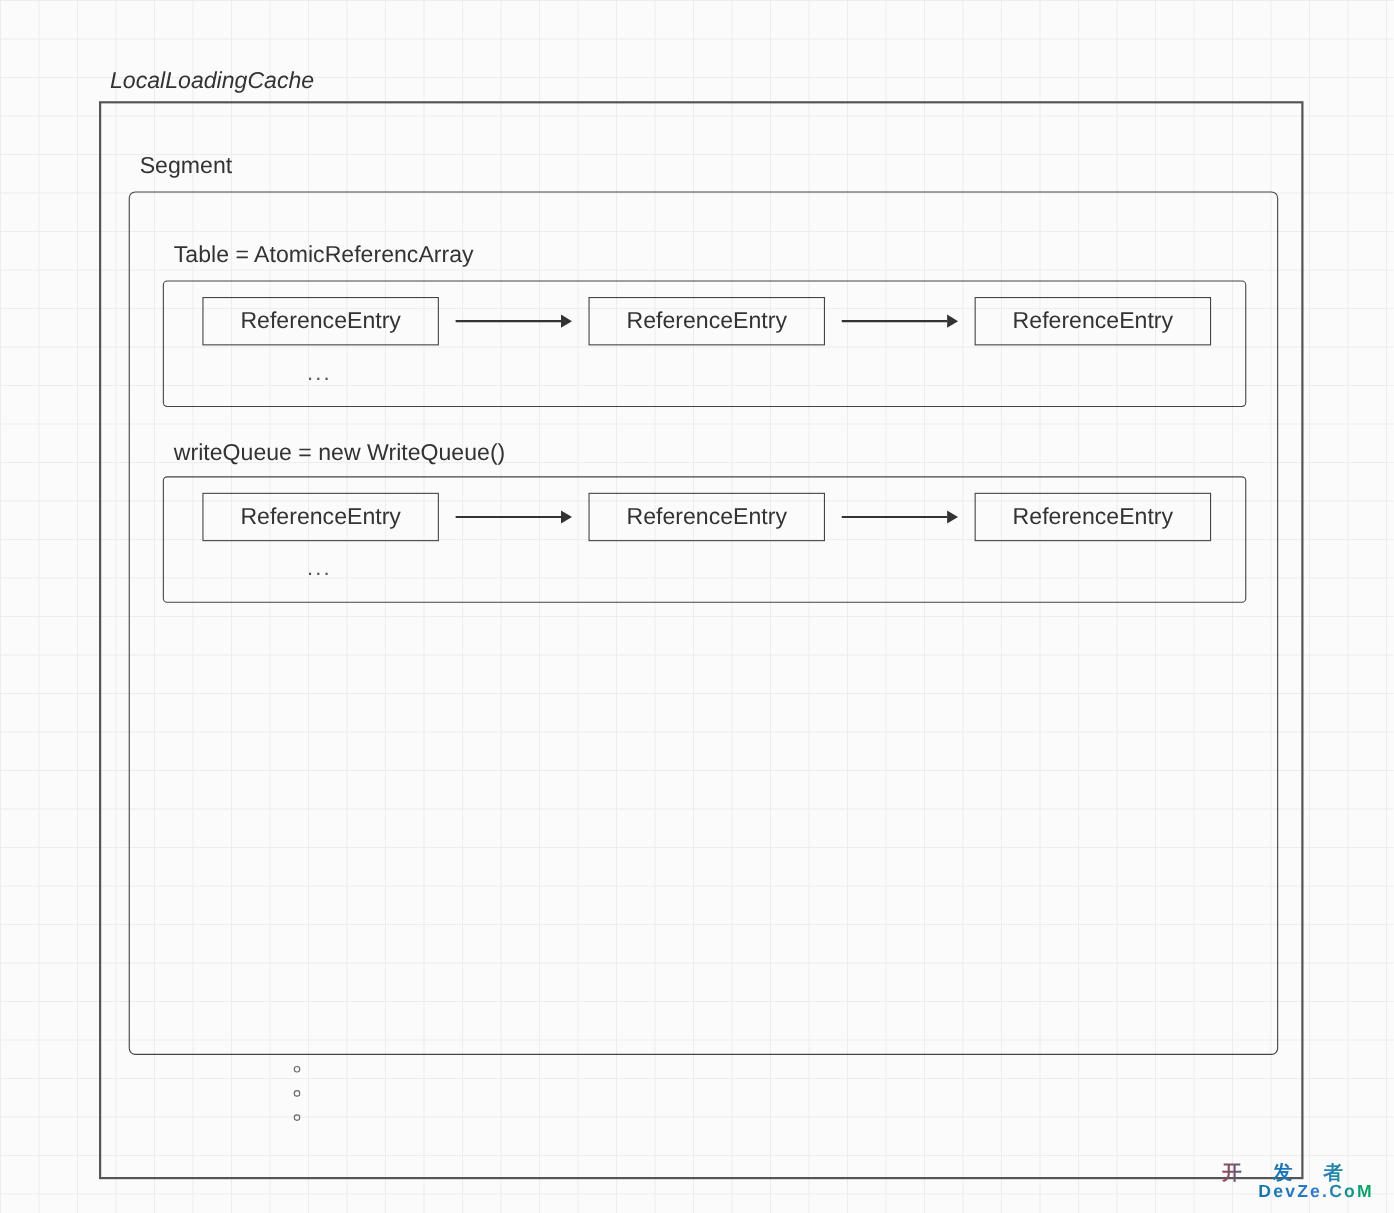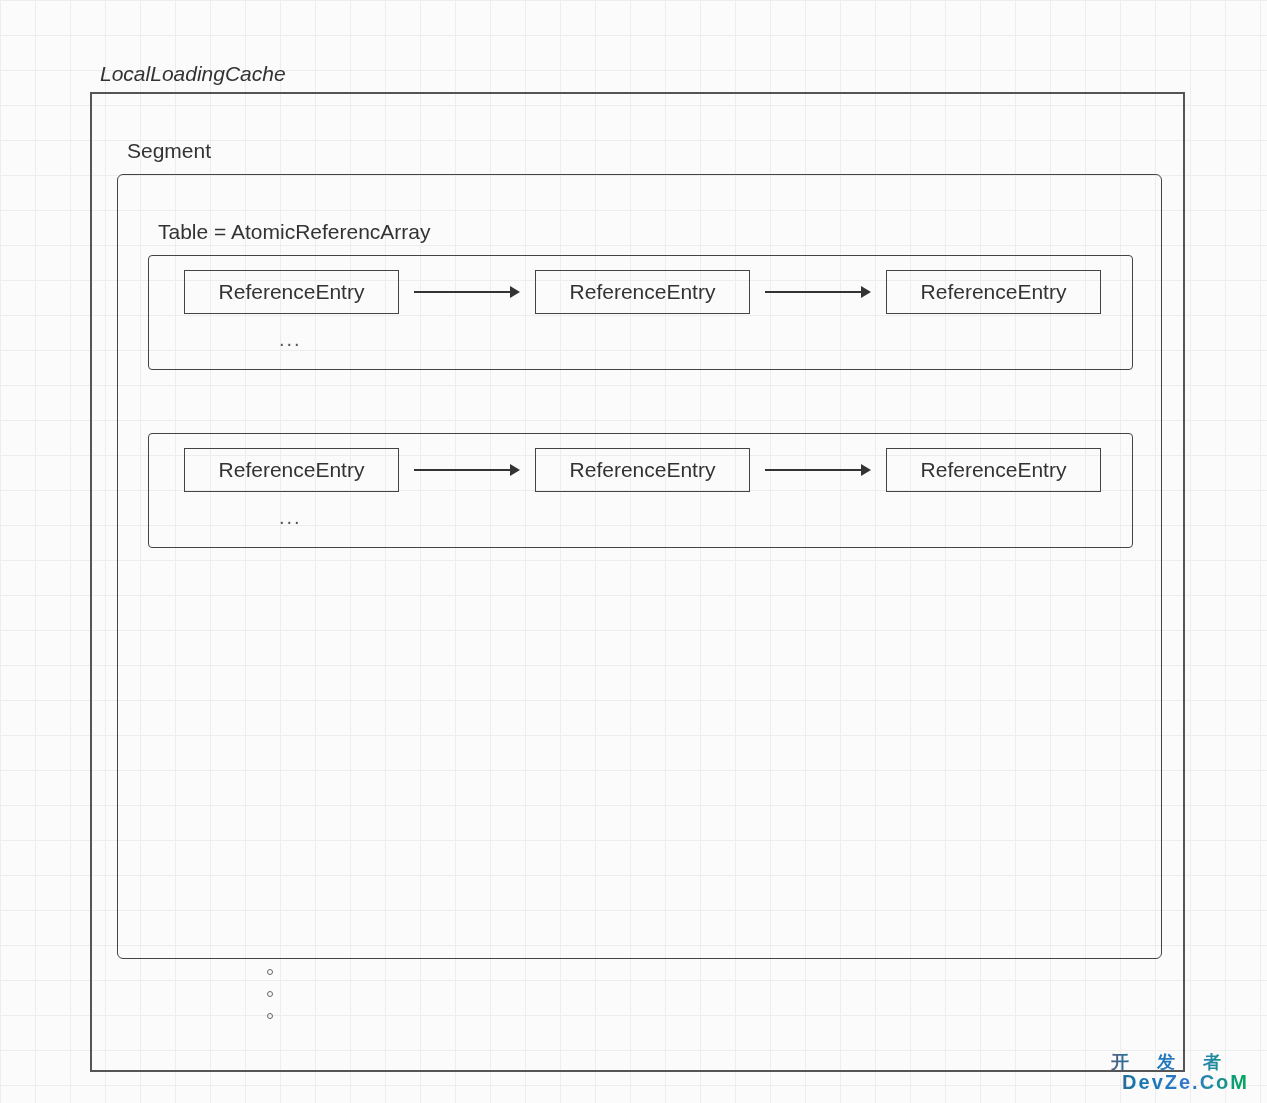--- a/index.html
+++ b/index.html
@@ -122,21 +122,21 @@
     }
     .watermark .wm1 {
       font-size: 18px;
       letter-spacing: 28px;
       background: linear-gradient(90deg, #c33, #17a, #37c, #0a5);
       -webkit-background-clip: text;
       background-clip: text;
       color: transparent;
     }
     .watermark .wm2 {
-      font-size: 20px;
+      font-size: 16px;
       background: linear-gradient(90deg, #c33, #17a, #37c, #0a5);
       -webkit-background-clip: text;
       background-clip: text;
       color: transparent;
       letter-spacing: 2px;
       padding-left: 47px;
     }
   </style>
 </head>
 <body>
@@ -170,20 +170,21 @@
               <polygon points="96,4 106,10 96,16" fill="#333"></polygon>
             </svg>
         </div>
         <div class="entry-box">
             <span>ReferenceEntry</span>
           </div>
       </div>
       <div class="ellipsis">...</div>
     </div>
 
+    <div class="section-label queue">writeQueue = new WriteQueue()</div>
     <div class="section-box queue">
       <div class="entries-row">
         <div class="entry-box">
             <span>ReferenceEntry</span>
           </div>
         <div class="arrow">
           <svg viewBox="0 0 106 20">
               <line x1="0" y1="10" x2="96" y2="10" stroke="#333" stroke-width="2"></line>
               <polygon points="96,4 106,10 96,16" fill="#333"></polygon>
             </svg>

